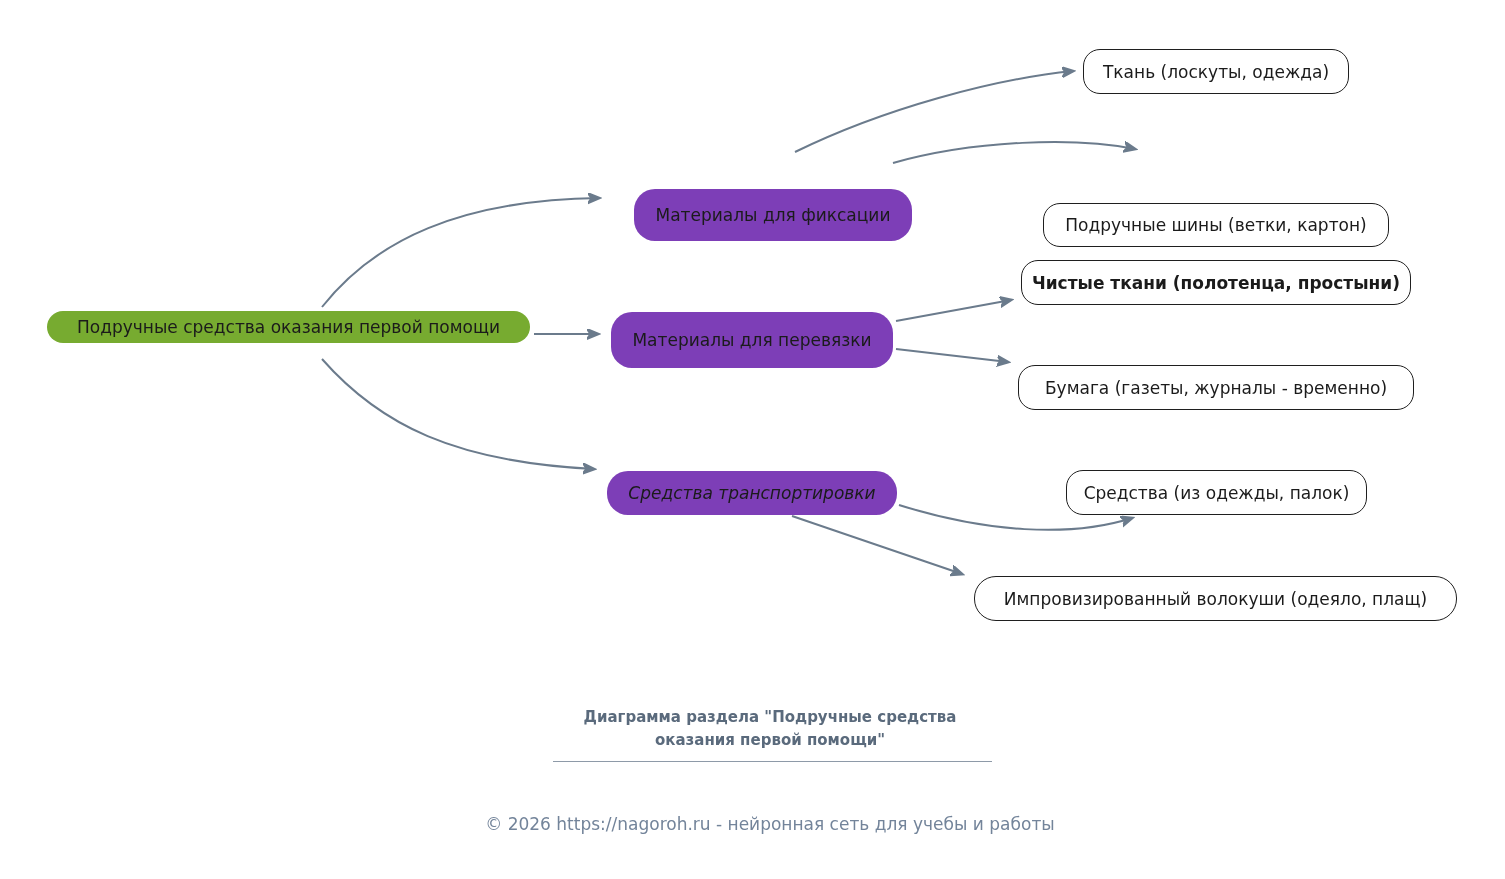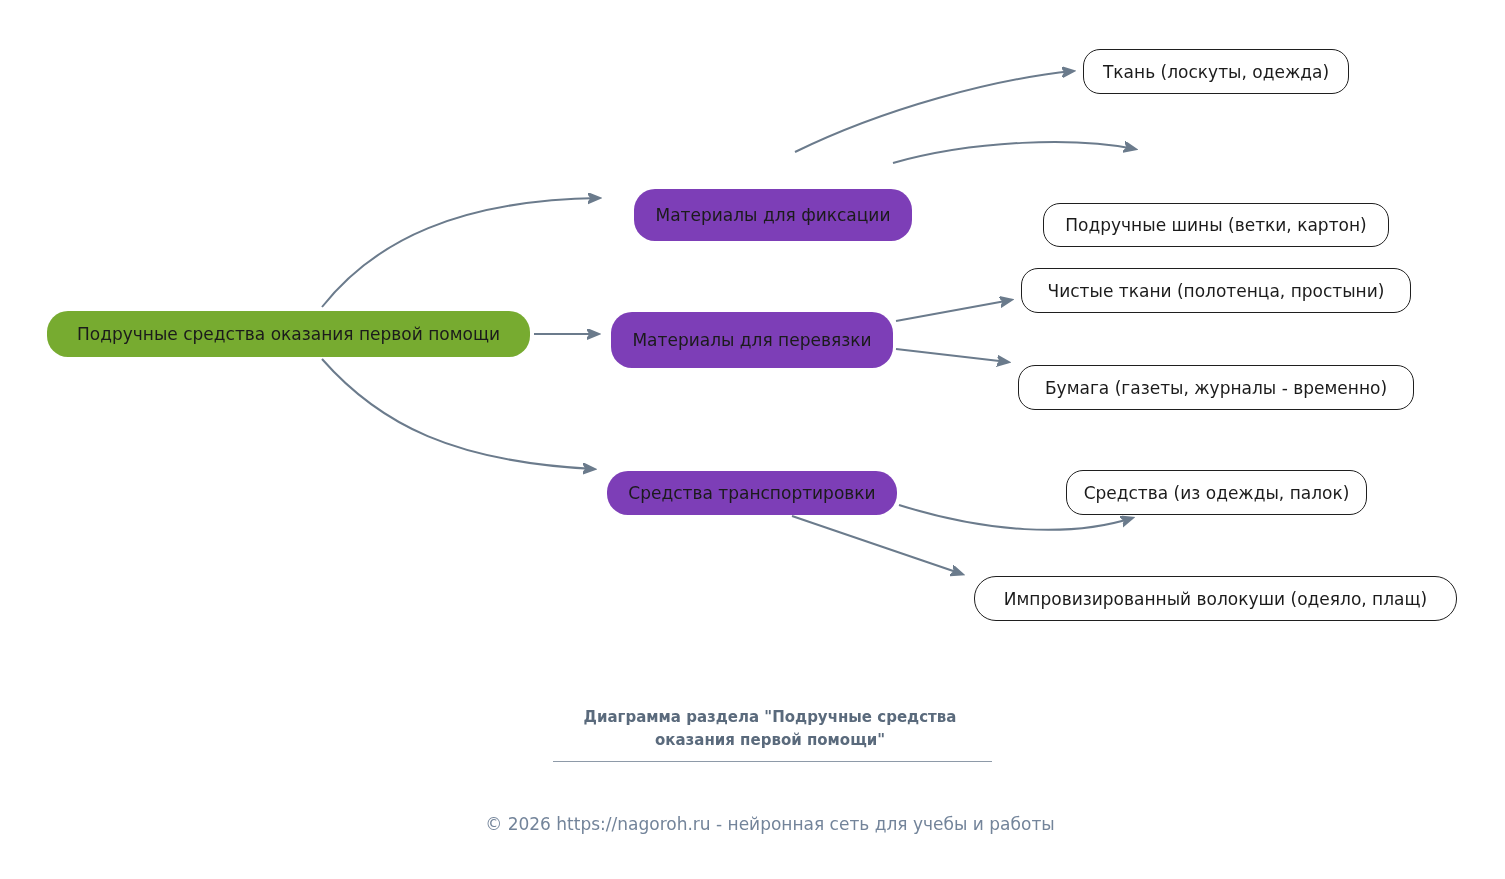--- a/index.html
+++ b/index.html
@@ -54,45 +54,45 @@
   <path d="M 534 334 L 598 334" marker-end="url(#arrowhead)"></path>
   <path d="M 322 359 C 380 425 455 462 594 469" marker-end="url(#arrowhead)"></path>
   <path d="M 795 152 C 885 108 995 79 1073 71" marker-end="url(#arrowhead)"></path>
   <path d="M 893 163 C 975 140 1075 137 1135 149" marker-end="url(#arrowhead)"></path>
   <path d="M 896 321 L 1011 300" marker-end="url(#arrowhead)"></path>
   <path d="M 896 349 L 1008 362" marker-end="url(#arrowhead)"></path>
   <path d="M 899 505 C 985 532 1070 538 1132 518" marker-end="url(#arrowhead)"></path>
   <path d="M 792 516 L 962 574" marker-end="url(#arrowhead)"></path>
 </svg>
 
-<div class="node root" style="left:47px;top:311px;width:483px;height:46px;">
+<div class="node root" style="left:47px;top:311px;width:483px;height:32px;">
   <span>Подручные средства оказания первой помощи</span>
 </div>
 
 <div class="node branch" style="left:634px;top:155px;width:278px;height:52px;margin-top:34px;">
   <span>Материалы для фиксации</span>
 </div>
 
 <div class="node branch" style="left:611px;top:312px;width:282px;height:56px;">
   <span>Материалы для перевязки</span>
 </div>
 
-<div class="node branch" style="left:607px;top:471px;width:290px;height:44px;">
+<div class="node branch" style="left:607px;top:471px;width:290px;height:44px;font-style:italic;">
   <span>Средства транспортировки</span>
 </div>
 
 <div class="node leaf" style="left:1083px;top:49px;width:266px;height:45px;">
   <span>Ткань (лоскуты, одежда)</span>
 </div>
 
 <div class="node leaf" style="left:1043px;top:155px;width:346px;height:44px;margin-top:48px;">
   <span>Подручные шины (ветки, картон)</span>
 </div>
 
-<div class="node leaf" style="left:1021px;top:268px;width:390px;height:45px;">
+<div class="node leaf" style="left:1021px;top:260px;width:390px;height:45px;font-weight:bold;">
   <span>Чистые ткани (полотенца, простыни)</span>
 </div>
 
 <div class="node leaf" style="left:1018px;top:365px;width:396px;height:45px;">
   <span>Бумага (газеты, журналы - временно)</span>
 </div>
 
 <div class="node leaf" style="left:1066px;top:470px;width:301px;height:45px;">
   <span>Средства (из одежды, палок)</span>
 </div>

